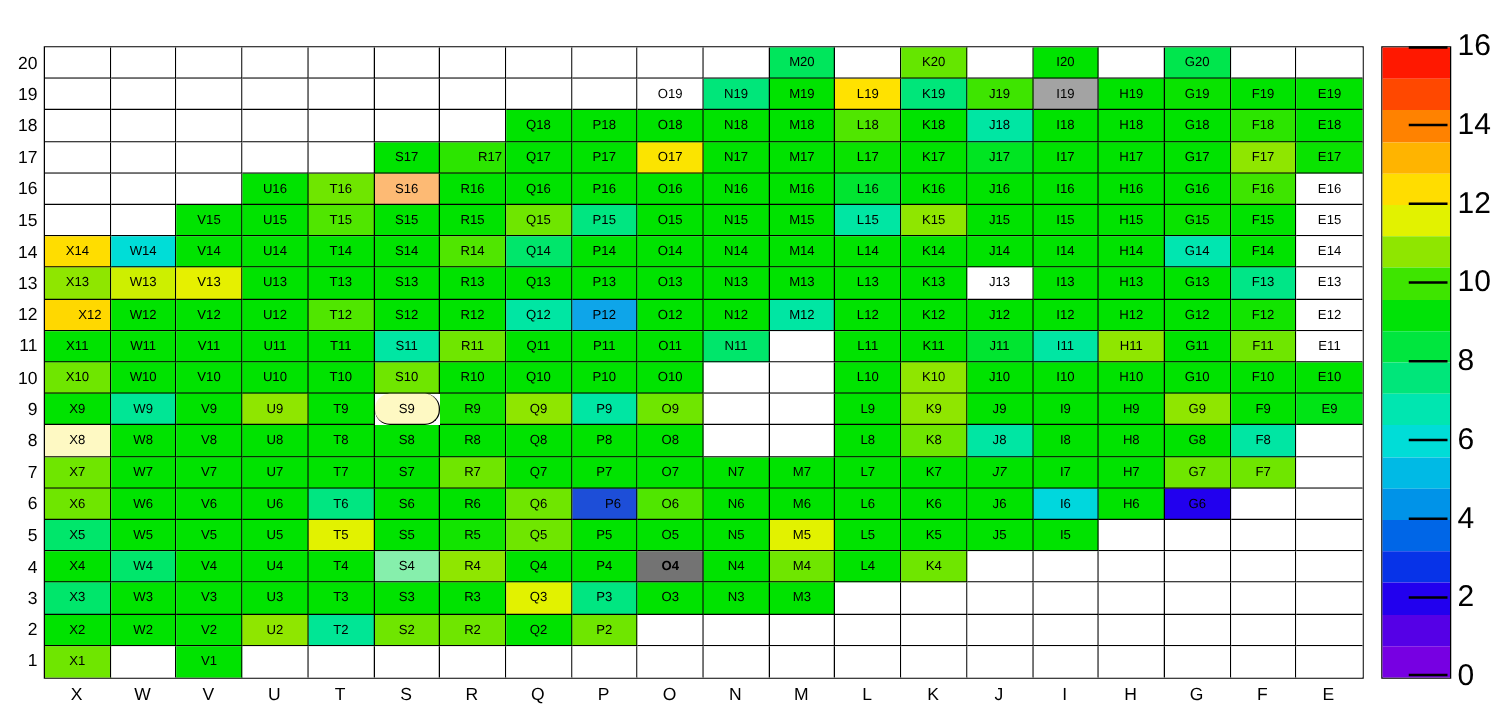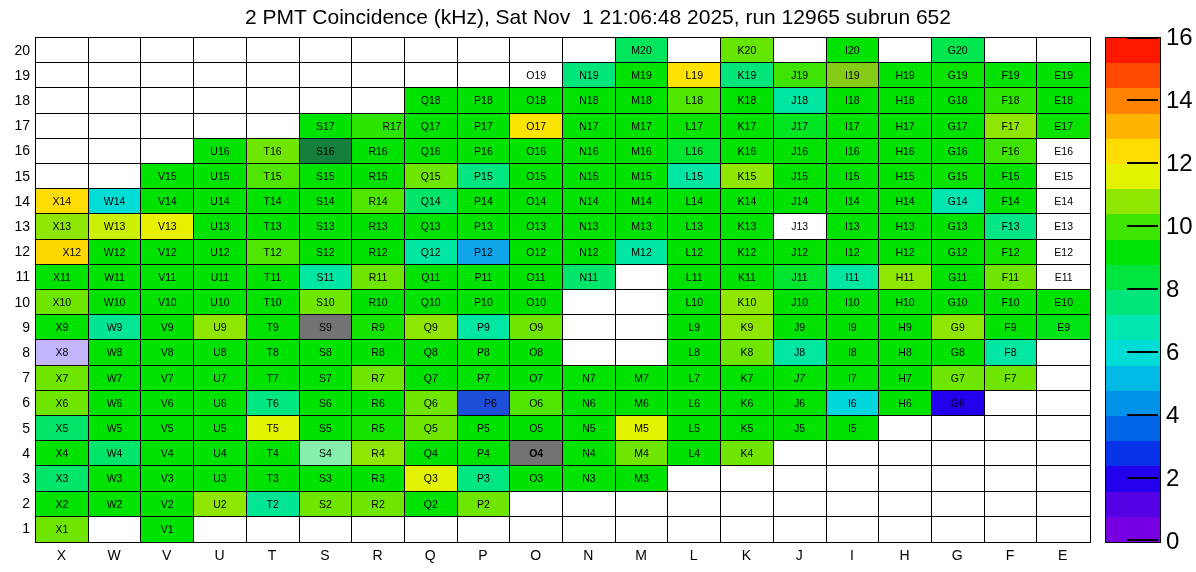--- a/index.html
+++ b/index.html
@@ -20,21 +20,20 @@
   .cbar{position:absolute;left:1105px;top:37px;width:54px;height:504px;
         border:1px solid #000;display:flex;flex-direction:column;}
   .band{flex:1;}
   .ctick{position:absolute;height:2px;background:#000;}
   .clab{position:absolute;font-size:24px;line-height:24px;}
 </style>
 </head>
 <body>
 
 <div class="fig">
-  <div class="title">2 PMT Coincidence (kHz), Sat Nov  1 21:06:48 2025, run 12965 subrun 652</div>
   <div class="plot" id="plot">
       <div class="cell" style="background: rgb(255, 255, 255);"></div>
       <div class="cell" style="background: rgb(255, 255, 255);"></div>
       <div class="cell" style="background: rgb(255, 255, 255);"></div>
       <div class="cell" style="background: rgb(255, 255, 255);"></div>
       <div class="cell" style="background: rgb(255, 255, 255);"></div>
       <div class="cell" style="background: rgb(255, 255, 255);"></div>
       <div class="cell" style="background: rgb(255, 255, 255);"></div>
       <div class="cell" style="background: rgb(255, 255, 255);"></div>
       <div class="cell" style="background: rgb(255, 255, 255);"></div>
@@ -57,21 +56,21 @@
       <div class="cell" style="background: rgb(255, 255, 255);"></div>
       <div class="cell" style="background: rgb(255, 255, 255);"></div>
       <div class="cell" style="background: rgb(255, 255, 255);"></div>
       <div class="cell" style="background: rgb(255, 255, 255);"></div>
       <div class="cell" style="background: rgb(255, 255, 255);">O19</div>
       <div class="cell" style="background: rgb(0, 230, 122);">N19</div>
       <div class="cell" style="background: rgb(0, 227, 0);">M19</div>
       <div class="cell" style="background: rgb(255, 226, 0);">L19</div>
       <div class="cell" style="background: rgb(0, 230, 122);">K19</div>
       <div class="cell" style="background: rgb(62, 229, 0);">J19</div>
-      <div class="cell" style="background: #84cc16;">I19</div>
+      <div class="cell" style="background: #a3a3a3;">I19</div>
       <div class="cell" style="background: rgb(0, 227, 0);">H19</div>
       <div class="cell" style="background: rgb(9, 227, 0);">G19</div>
       <div class="cell" style="background: rgb(0, 227, 0);">F19</div>
       <div class="cell" style="background: rgb(0, 227, 0);">E19</div>
       <div class="cell" style="background: rgb(255, 255, 255);"></div>
       <div class="cell" style="background: rgb(255, 255, 255);"></div>
       <div class="cell" style="background: rgb(255, 255, 255);"></div>
       <div class="cell" style="background: rgb(255, 255, 255);"></div>
       <div class="cell" style="background: rgb(255, 255, 255);"></div>
       <div class="cell" style="background: rgb(255, 255, 255);"></div>
@@ -107,21 +106,21 @@
       <div class="cell" style="background: rgb(0, 227, 0);">I17</div>
       <div class="cell" style="background: rgb(0, 227, 0);">H17</div>
       <div class="cell" style="background: rgb(0, 227, 0);">G17</div>
       <div class="cell" style="background: rgb(143, 230, 0);">F17</div>
       <div class="cell" style="background: rgb(9, 227, 0);">E17</div>
       <div class="cell" style="background: rgb(255, 255, 255);"></div>
       <div class="cell" style="background: rgb(255, 255, 255);"></div>
       <div class="cell" style="background: rgb(255, 255, 255);"></div>
       <div class="cell" style="background: rgb(0, 227, 0);">U16</div>
       <div class="cell" style="background: rgb(111, 230, 0);">T16</div>
-      <div class="cell" style="background: #15803d;">S16</div>
+      <div class="cell" style="background: #fdba74;">S16</div>
       <div class="cell" style="background: rgb(0, 227, 0);">R16</div>
       <div class="cell" style="background: rgb(0, 227, 0);">Q16</div>
       <div class="cell" style="background: rgb(0, 227, 0);">P16</div>
       <div class="cell" style="background: rgb(0, 227, 0);">O16</div>
       <div class="cell" style="background: rgb(0, 227, 0);">N16</div>
       <div class="cell" style="background: rgb(0, 227, 0);">M16</div>
       <div class="cell" style="background: rgb(0, 229, 48);">L16</div>
       <div class="cell" style="background: rgb(0, 227, 0);">K16</div>
       <div class="cell" style="background: rgb(0, 227, 0);">J16</div>
       <div class="cell" style="background: rgb(0, 227, 0);">I16</div>
@@ -247,36 +246,36 @@
       <div class="cell" style="background: rgb(0, 227, 0);">I10</div>
       <div class="cell" style="background: rgb(0, 227, 0);">H10</div>
       <div class="cell" style="background: rgb(0, 227, 0);">G10</div>
       <div class="cell" style="background: rgb(0, 227, 0);">F10</div>
       <div class="cell" style="background: rgb(0, 227, 0);">E10</div>
       <div class="cell" style="background: rgb(0, 227, 0);">X9</div>
       <div class="cell" style="background: rgb(0, 230, 149);">W9</div>
       <div class="cell" style="background: rgb(0, 227, 0);">V9</div>
       <div class="cell" style="background: rgb(143, 230, 0);">U9</div>
       <div class="cell" style="background: rgb(0, 227, 0);">T9</div>
-      <div class="cell" style="background: #737373;">S9</div>
+      <div class="cell" style="background: #fef9c3; border-radius: 12px;">S9</div>
       <div class="cell" style="background: rgb(18, 228, 0);">R9</div>
       <div class="cell" style="background: rgb(143, 230, 0);">Q9</div>
       <div class="cell" style="background: rgb(0, 230, 163);">P9</div>
       <div class="cell" style="background: rgb(111, 230, 0);">O9</div>
       <div class="cell" style="background: rgb(255, 255, 255);"></div>
       <div class="cell" style="background: rgb(255, 255, 255);"></div>
       <div class="cell" style="background: rgb(0, 227, 0);">L9</div>
       <div class="cell" style="background: rgb(143, 230, 0);">K9</div>
       <div class="cell" style="background: rgb(0, 227, 0);">J9</div>
       <div class="cell" style="background: rgb(0, 227, 0);">I9</div>
       <div class="cell" style="background: rgb(0, 227, 0);">H9</div>
       <div class="cell" style="background: rgb(143, 230, 0);">G9</div>
       <div class="cell" style="background: rgb(0, 227, 0);">F9</div>
       <div class="cell" style="background: rgb(0, 228, 21);">E9</div>
-      <div class="cell" style="background: #c4b5fd;">X8</div>
+      <div class="cell" style="background: #fef9c3;">X8</div>
       <div class="cell" style="background: rgb(0, 227, 0);">W8</div>
       <div class="cell" style="background: rgb(0, 227, 0);">V8</div>
       <div class="cell" style="background: rgb(0, 227, 0);">U8</div>
       <div class="cell" style="background: rgb(0, 227, 0);">T8</div>
       <div class="cell" style="background: rgb(0, 227, 0);">S8</div>
       <div class="cell" style="background: rgb(0, 227, 0);">R8</div>
       <div class="cell" style="background: rgb(0, 227, 0);">Q8</div>
       <div class="cell" style="background: rgb(0, 227, 0);">P8</div>
       <div class="cell" style="background: rgb(0, 227, 0);">O8</div>
       <div class="cell" style="background: rgb(255, 255, 255);"></div>

